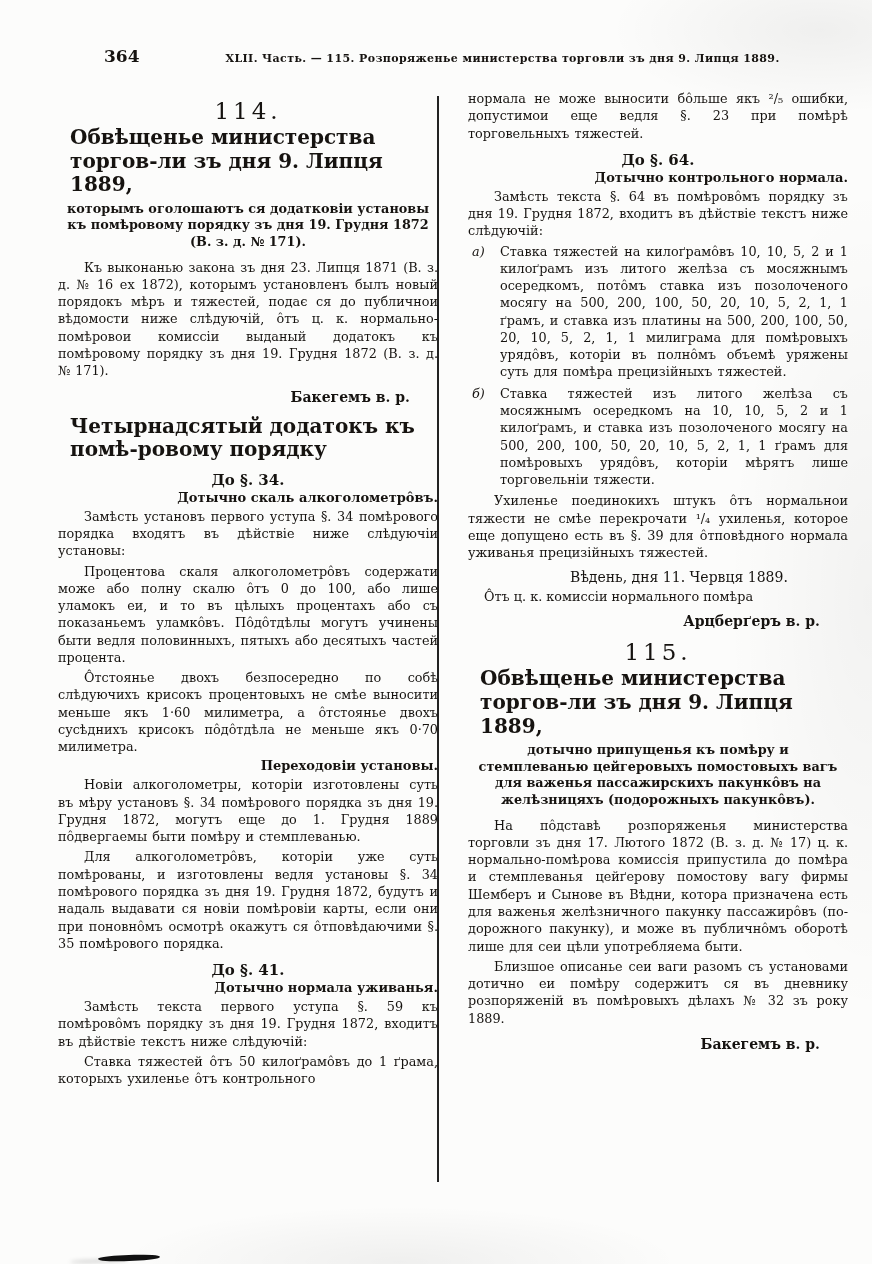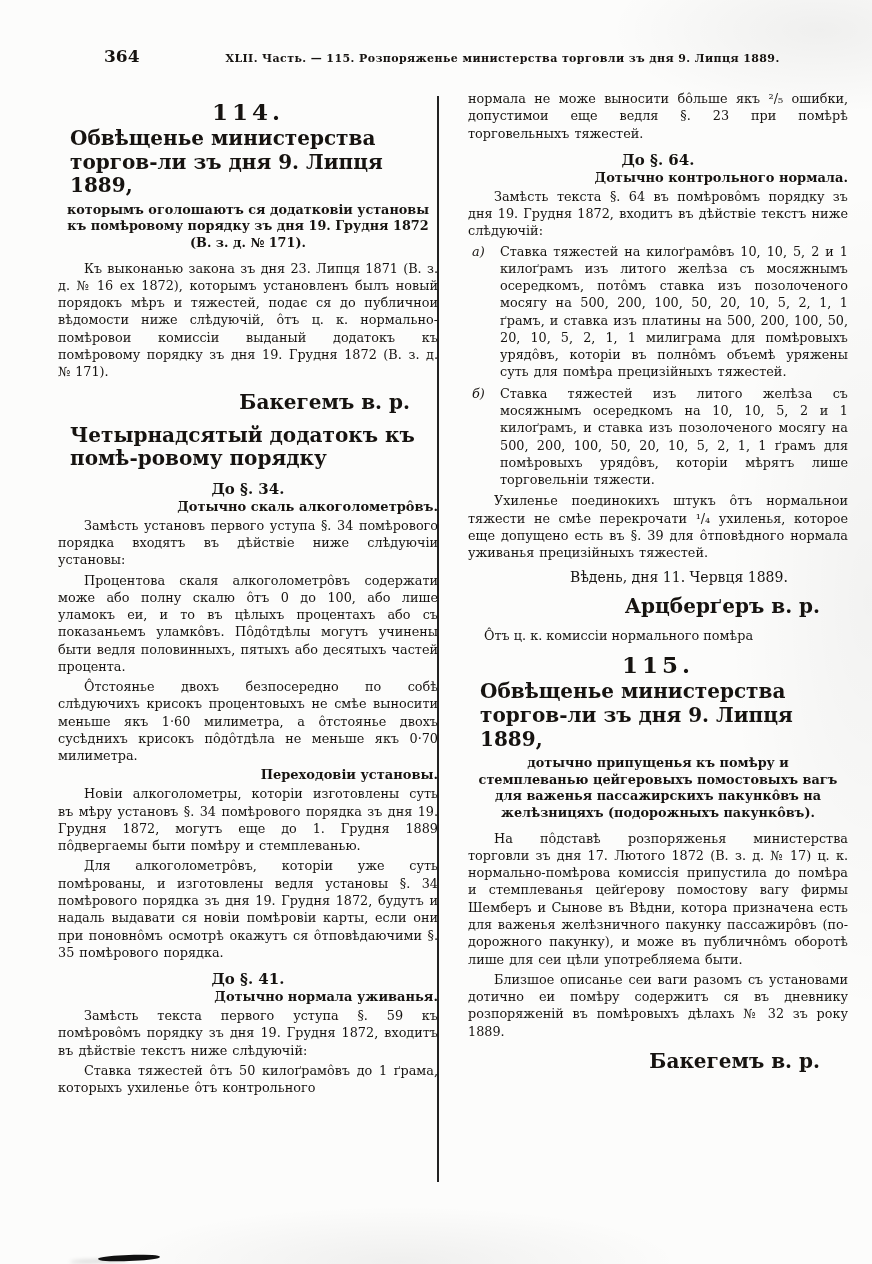--- a/index.html
+++ b/index.html
@@ -25,36 +25,36 @@
   .columns {
     position:absolute; top:90px; left:58px; width:790px;
     display:flex; gap:30px;
   }
   .col { width:380px; overflow:hidden; max-height:1120px; }
   .divider {
     position:absolute; left:437px; top:96px; width:2px; height:1086px;
     background:#222;
   }
   .blk { margin:0 0 3px 0; }
-  .num  { text-align:center; font-weight:bold; font-size:23px; letter-spacing:4px; margin:8px 2px 2px; }
+  .num  { text-align:center; font-weight:normal; font-size:23px; letter-spacing:4px; margin:8px 2px 2px; }
   .title{ font-weight:bold; font-size:20px; line-height:1.18; margin:2px 12px 4px; }
   .sub  { text-align:center; font-weight:bold; font-size:12.8px; line-height:1.3; margin:2px 4px 8px; }
   .sechead { text-align:center; font-weight:600; font-size:15px; margin:9px 0 1px; }
   .secsub  { text-align:right; font-weight:bold; font-size:13px; margin:0 0 3px; }
   .para {
     text-align:justify; font-size:12.8px; line-height:1.35;
     text-indent:26px; word-spacing:1px;
   }
   .cont { text-indent:0; }
   .item {
     text-align:justify; font-size:12.8px; line-height:1.35;
     padding-left:32px; position:relative; word-spacing:1px; margin-bottom:4px;
   }
   .item .marker { position:absolute; left:4px; top:0; font-style:italic; }
-  .sig  { text-align:right; font-weight:bold; font-size:20px; padding-right:28px; margin:9px 0 10px; }
+  .sig  { text-align:right; font-weight:bold; font-size:14px; padding-right:28px; margin:9px 0 10px; }
   .date { font-size:14px; text-indent:42px; margin:8px 0 4px;text-align:center; }
   .from { font-size:12.8px; text-indent:16px; margin:1px 0 2px; }
   .smudge {
     position:absolute; left:98px; top:1255px; width:62px; height:6px;
     background:#111; border-radius:50% / 60%; transform:rotate(-2deg);
     box-shadow: -30px 2px 4px -2px rgba(0,0,0,0.25);
   }
 </style>
 </head>
 <body>
@@ -89,22 +89,22 @@
     </div>
   <div class="col" id="right-col">
       <div class="blk para cont">нормала не може выносити бôльше якъ ²/₅ ошибки, допустимои еще ведля §. 23 при помѣрѣ торговельныхъ тяжестей.</div>
       <div class="blk sechead">До §. 64.</div>
       <div class="blk secsub">Дотычно контрольного нормала.</div>
       <div class="blk para">Замѣсть текста §. 64 въ помѣровôмъ порядку зъ дня 19. Грудня 1872, входитъ въ дѣйствіе текстъ ниже слѣдуючій:</div>
       <div class="blk item"><span class="marker">а)</span>Ставка тяжестей на килоґрамôвъ 10, 10, 5, 2 и 1 килоґрамъ изъ литого желѣза съ мосяжнымъ осередкомъ, потôмъ ставка изъ позолоченого мосягу на 500, 200, 100, 50, 20, 10, 5, 2, 1, 1 ґрамъ, и ставка изъ платины на 500, 200, 100, 50, 20, 10, 5, 2, 1, 1 милиграма для помѣровыхъ урядôвъ, которіи въ полнôмъ объемѣ уряжены суть для помѣра прецизійныхъ тяжестей.</div>
       <div class="blk item"><span class="marker">б)</span>Ставка тяжестей изъ литого желѣза съ мосяжнымъ осередкомъ на 10, 10, 5, 2 и 1 килоґрамъ, и ставка изъ позолоченого мосягу на 500, 200, 100, 50, 20, 10, 5, 2, 1, 1 ґрамъ для помѣровыхъ урядôвъ, которіи мѣрятъ лише торговельніи тяжести.</div>
       <div class="blk para">Ухиленье поединокихъ штукъ ôтъ нормальнои тяжести не смѣе перекрочати ¹/₄ ухиленья, которое еще допущено есть въ §. 39 для ôтповѣдного нормала уживанья прецизійныхъ тяжестей.</div>
       <div class="blk date">Вѣдень, дня 11. Червця 1889.</div>
+      <div class="blk from">Ôтъ ц. к. комиссіи нормального помѣра</div>
       <div class="blk sig">Арцберґеръ в. р.</div>
-      <div class="blk from">Ôтъ ц. к. комиссіи нормального помѣра</div>
       <div class="blk num">115.</div>
       <div class="blk title">Обвѣщенье министерства торгов-ли зъ дня 9. Липця 1889,</div>
       <div class="blk sub">дотычно припущенья къ помѣру и стемплеванью цейгеровыхъ помостовыхъ вагъ для важенья пассажирскихъ пакункôвъ на желѣзницяхъ (по­дорожныхъ пакункôвъ).</div>
       <div class="blk para">На пôдставѣ розпоряженья министерства торговли зъ дня 17. Лютого 1872 (В. з. д. № 17) ц. к. нормально-помѣрова комиссія припустила до помѣра и стемплеванья цейґерову помостову вагу фирмы Шемберъ и Сынове въ Вѣдни, котора призначена есть для важенья желѣзничного пакунку пассажирôвъ (по­дорожного пакунку), и може въ публичнôмъ оборотѣ лише для сеи цѣли употребляема быти.</div>
       <div class="blk para">Близшое описанье сеи ваги разомъ съ установами дотично еи помѣру содержитъ ся въ дневнику розпоряженій въ помѣровыхъ дѣлахъ № 32 зъ року 1889.</div>
       <div class="blk sig">Бакегемъ в. р.</div>
     </div>
 </div>
 
 <div class="smudge"></div>

